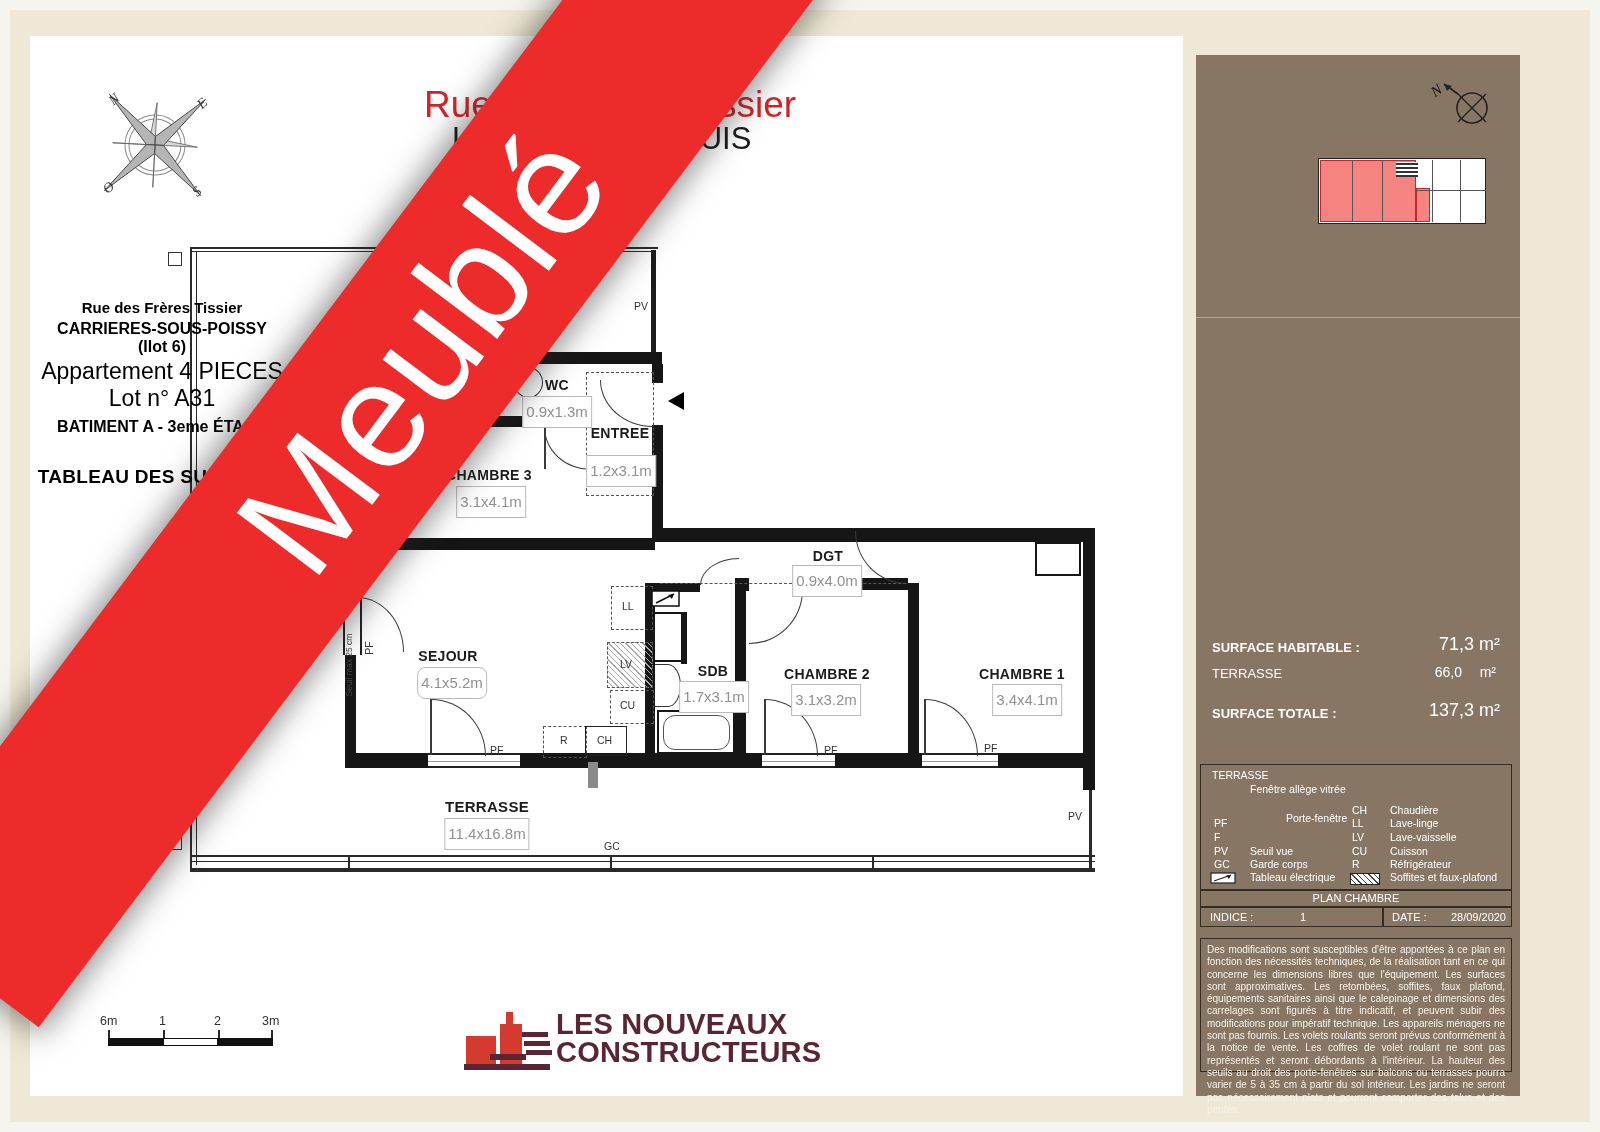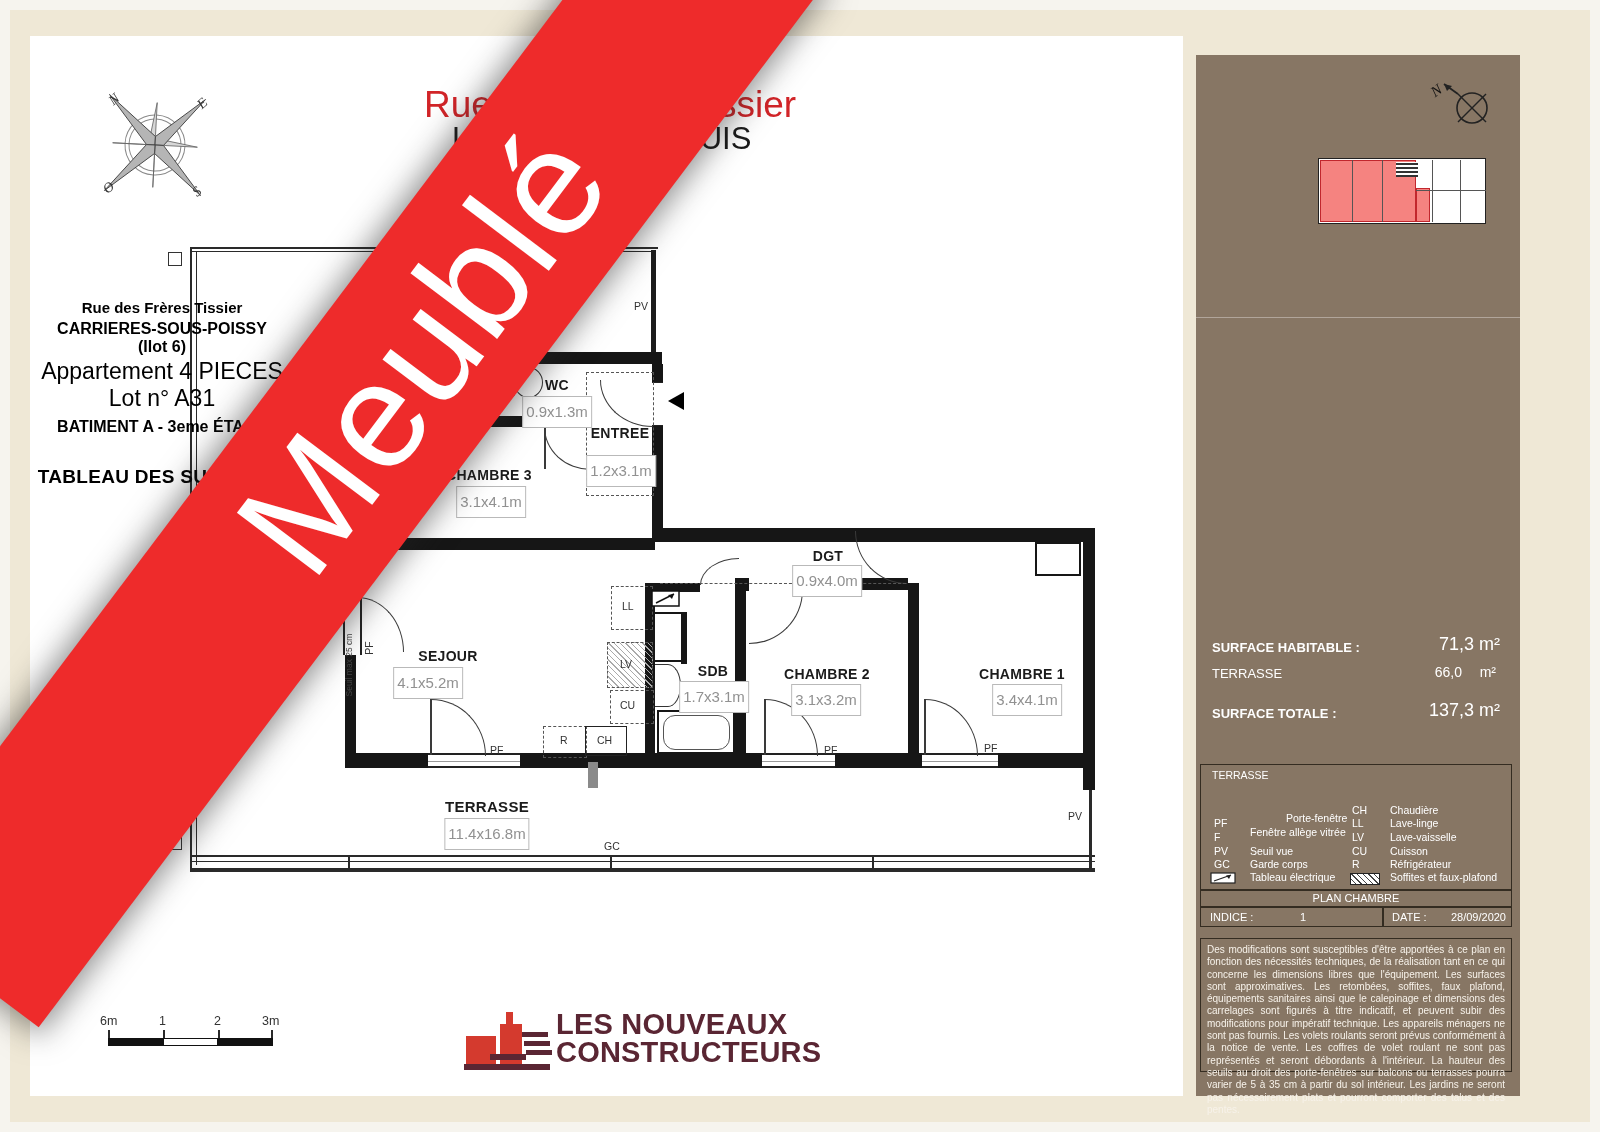--- a/index.html
+++ b/index.html
@@ -173,21 +173,21 @@
 
 <div class="rlabel" style="left:557px;top:377px;">WC</div>
 <div class="dim" style="left:557px;top:396px;">0.9x1.3m</div>
 <div class="rlabel" style="left:620px;top:425px;">ENTREE</div>
 <div class="dim" style="left:621px;top:443px;margin-top:12px;">1.2x3.1m</div>
 <div class="rlabel" style="left:489px;top:467px;">CHAMBRE 3</div>
 <div class="dim" style="left:491px;top:486px;">3.1x4.1m</div>
 <div class="rlabel" style="left:828px;top:548px;">DGT</div>
 <div class="dim" style="left:827px;top:565px;">0.9x4.0m</div>
 <div class="rlabel" style="left:448px;top:648px;">SEJOUR</div>
-<div class="dim" style="left:428px;top:667px;">4.1x5.2m</div>
+<div class="dim" style="left:452px;top:667px;border-radius:8px;">4.1x5.2m</div>
 <div class="rlabel" style="left:713px;top:663px;">SDB</div>
 <div class="dim" style="left:714px;top:681px;">1.7x3.1m</div>
 <div class="rlabel" style="left:827px;top:666px;">CHAMBRE 2</div>
 <div class="dim" style="left:826px;top:684px;">3.1x3.2m</div>
 <div class="rlabel" style="left:1022px;top:666px;">CHAMBRE 1</div>
 <div class="dim" style="left:1027px;top:684px;">3.4x4.1m</div>
 <div class="rlabel" style="left:487px;top:798px;font-size:15px;">TERRASSE</div>
 <div class="dim" style="left:487px;top:818px;">11.4x16.8m</div>
 
 <div class="sml" style="left:634px;top:300px;">PV</div>
@@ -308,21 +308,21 @@
 <div class="abs" style="left:1400px;top:664px;width:62px;text-align:right;font-size:14px;color:#fff;z-index:6;">66,0</div>
 <div class="abs" style="left:1466px;top:664px;width:30px;text-align:right;font-size:14px;color:#fff;z-index:6;">m²</div>
 <div class="abs" style="left:1212px;top:706px;font-size:13px;font-weight:bold;color:#fff;z-index:6;">SURFACE TOTALE :</div>
 <div class="abs" style="left:1392px;top:700px;width:108px;text-align:right;font-size:18px;color:#fff;z-index:6;">137,3 m²</div>
 
 <div class="legbox" style="top:764px;height:126px;z-index:6;"></div>
 <div class="leg-ab" style="left:1212px;top:769px;z-index:7;">TERRASSE</div>
 <div class="leg-ab" style="left:1214px;top:817px;z-index:7;">PF</div>
 <div class="leg-ab" style="left:1250px;top:812px;z-index:7;padding-left:36px;">Porte-fenêtre</div>
 <div class="leg-ab" style="left:1214px;top:831px;z-index:7;">F</div>
-<div class="leg-ab" style="left:1250px;top:826px;z-index:7;">Fenêtre allège vitrée</div>
+<div class="leg-ab" style="left:1250px;top:783px;z-index:7;">Fenêtre allège vitrée</div>
 <div class="leg-ab" style="left:1214px;top:845px;z-index:7;">PV</div>
 <div class="leg-ab" style="left:1250px;top:845px;z-index:7;">Seuil vue</div>
 <div class="leg-ab" style="left:1214px;top:858px;z-index:7;">GC</div>
 <div class="leg-ab" style="left:1250px;top:858px;z-index:7;">Garde corps</div>
 <svg class="abs" style="left:1210px;top:872px;z-index:7;" width="26" height="12" viewBox="0 0 26 12">
   <rect x="1" y="1" width="24" height="10" fill="#fff" stroke="#222" stroke-width="1.2"></rect>
   <line x1="4" y1="9" x2="21" y2="3" stroke="#222" stroke-width="1.2"></line>
   <polygon points="21,3 16,3.5 19,7" fill="#222"></polygon>
 </svg>
 <div class="leg-ab" style="left:1250px;top:871px;z-index:7;">Tableau électrique</div>

